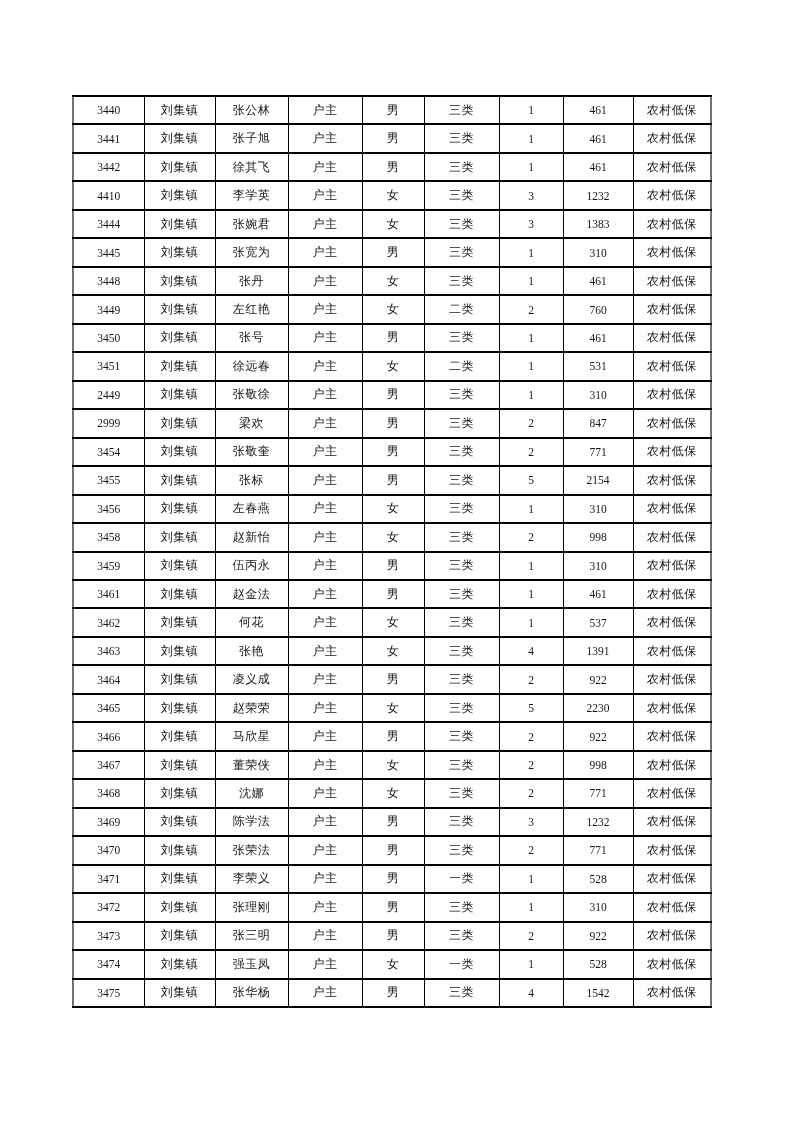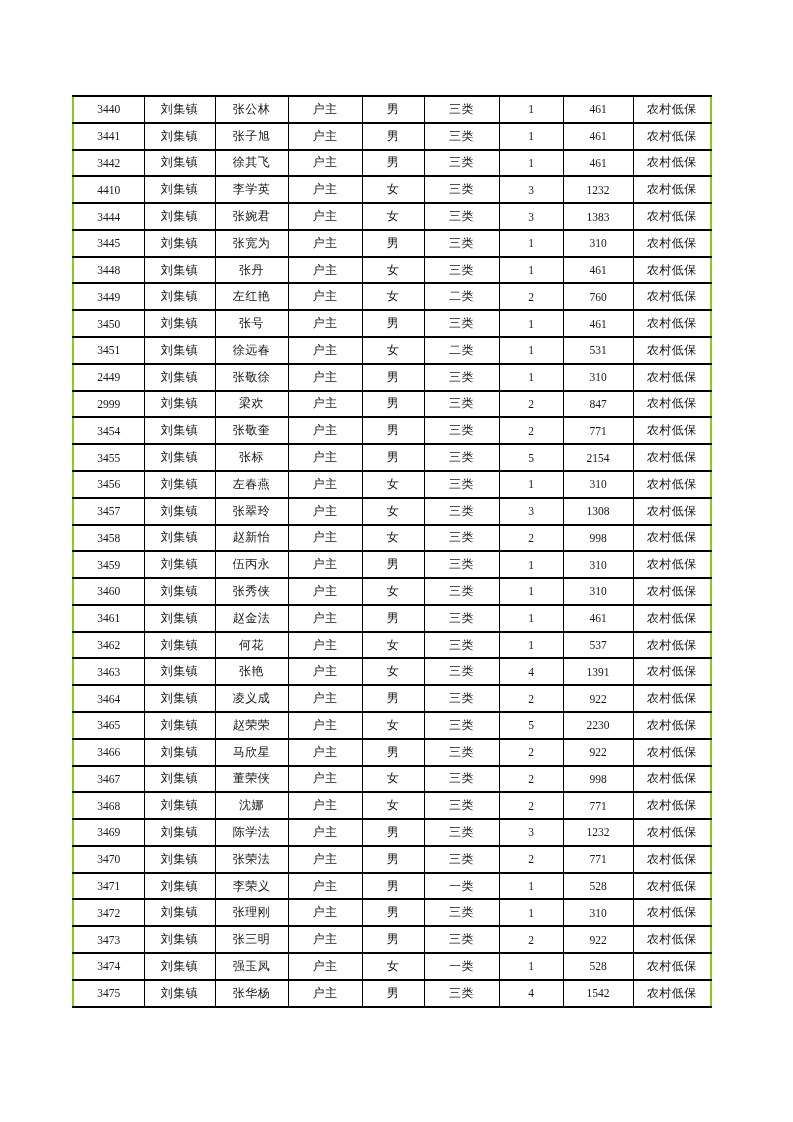--- a/index.html
+++ b/index.html
@@ -16,21 +16,21 @@
     font-family: "Liberation Serif", "DejaVu Serif", serif;
   }
   table.data-table {
     position: absolute;
     left: 72px;
     top: 95px;
     width: 638px;
     height: 913px;
     border-collapse: collapse;
     table-layout: fixed;
-    border: 2px solid #84cc16;
+    border: 2px solid #737373;
   }
   table.data-table td {
     border-left: 1px solid #000000;
     border-right: 1px solid #000000;
     border-top: 2px solid #000000;
     border-bottom: 2px solid #000000;
     text-align: center;
     vertical-align: middle;
     font-size: 12px;
     color: #161616;
@@ -220,58 +220,36 @@
           <td>刘集镇</td>
           <td>左春燕</td>
           <td>户主</td>
           <td>女</td>
           <td>三类</td>
           <td class="num">1</td>
           <td class="num">310</td>
           <td>农村低保</td>
         </tr>
         <tr>
-          <td class="num">3457</td>
-          <td>刘集镇</td>
-          <td>张翠玲</td>
-          <td>户主</td>
-          <td>女</td>
-          <td>三类</td>
-          <td class="num">3</td>
-          <td class="num">1308</td>
-          <td>农村低保</td>
-        </tr>
-        <tr>
           <td class="num">3458</td>
           <td>刘集镇</td>
           <td>赵新怡</td>
           <td>户主</td>
           <td>女</td>
           <td>三类</td>
           <td class="num">2</td>
           <td class="num">998</td>
           <td>农村低保</td>
         </tr>
         <tr>
           <td class="num">3459</td>
           <td>刘集镇</td>
           <td>伍丙永</td>
           <td>户主</td>
           <td>男</td>
-          <td>三类</td>
-          <td class="num">1</td>
-          <td class="num">310</td>
-          <td>农村低保</td>
-        </tr>
-        <tr>
-          <td class="num">3460</td>
-          <td>刘集镇</td>
-          <td>张秀侠</td>
-          <td>户主</td>
-          <td>女</td>
           <td>三类</td>
           <td class="num">1</td>
           <td class="num">310</td>
           <td>农村低保</td>
         </tr>
         <tr>
           <td class="num">3461</td>
           <td>刘集镇</td>
           <td>赵金法</td>
           <td>户主</td>

